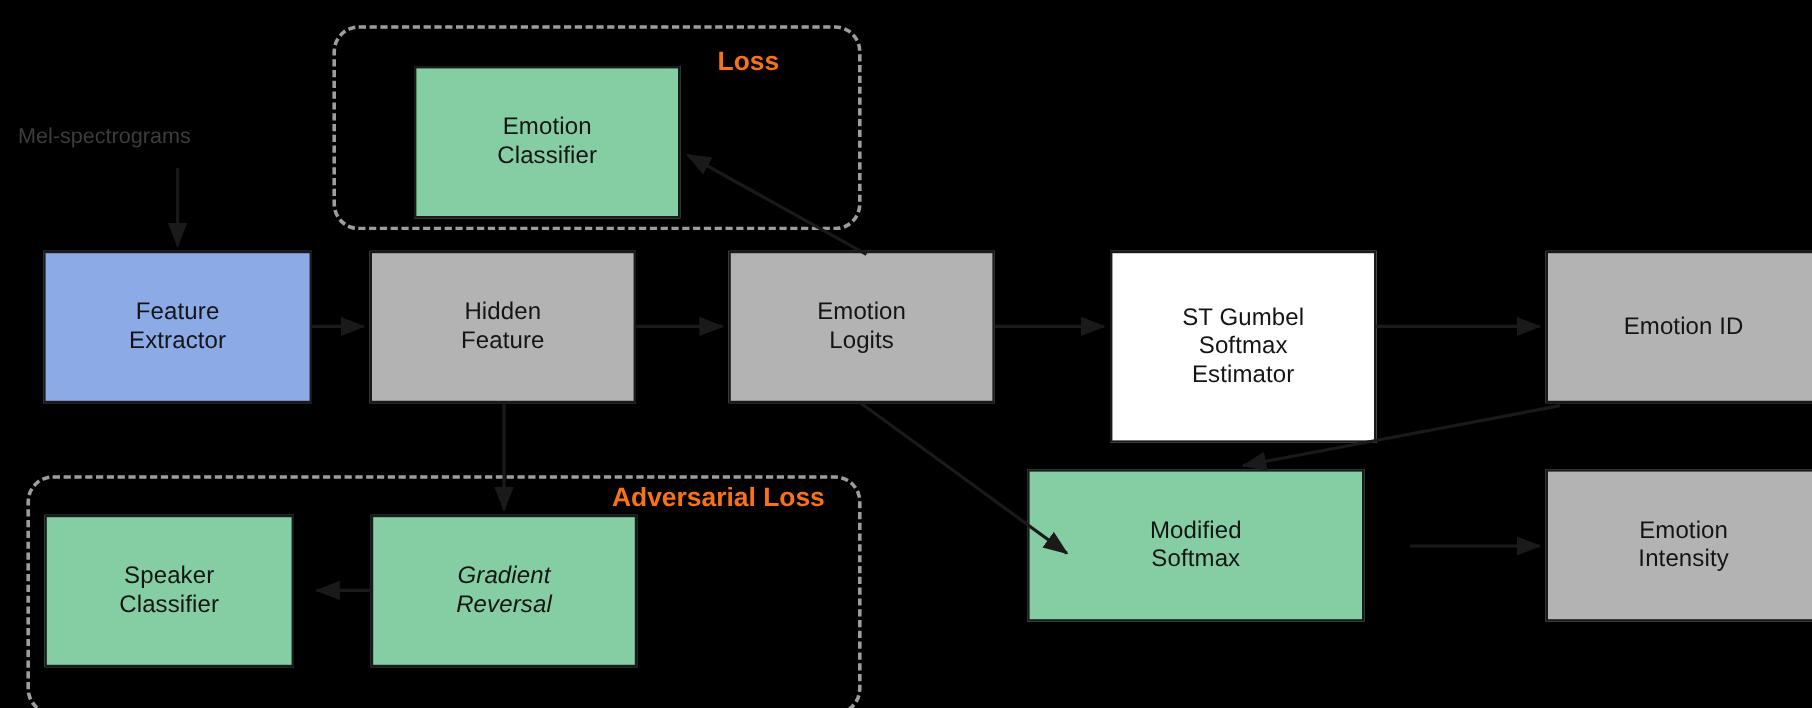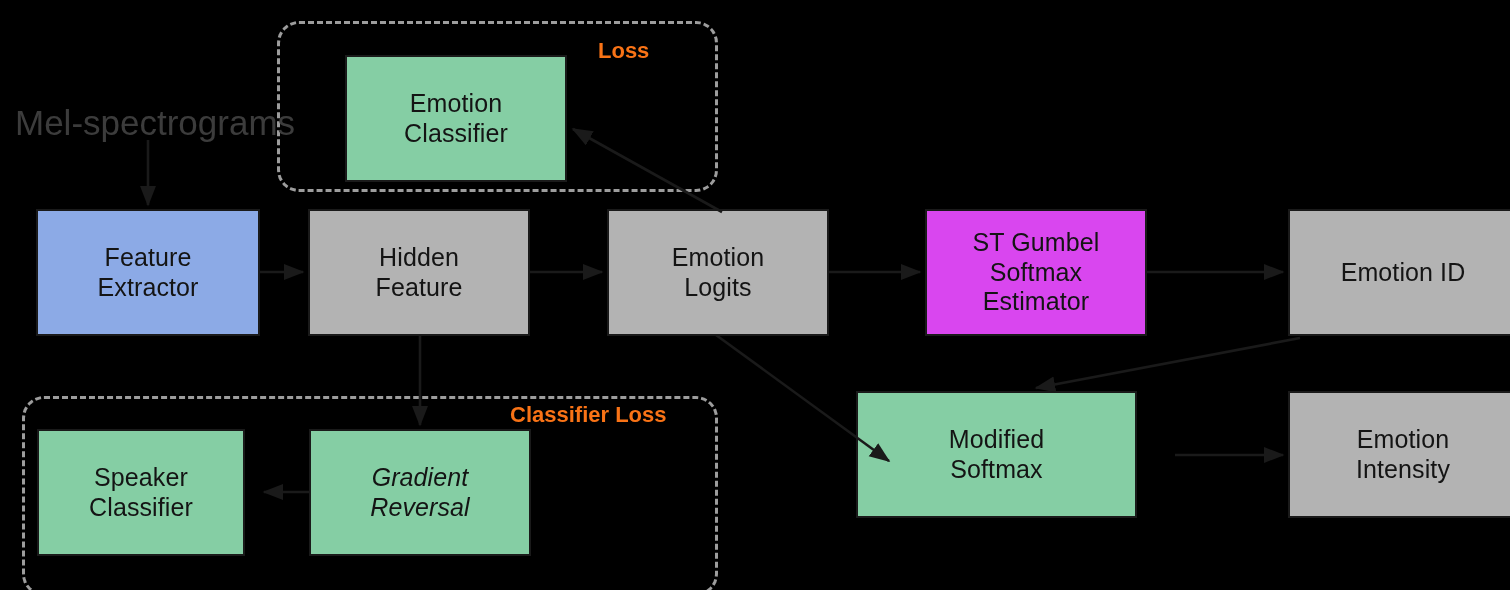--- a/index.html
+++ b/index.html
@@ -25,61 +25,61 @@
   }
   .node {
     position: absolute;
     box-sizing: border-box;
     border: 2px solid #1a1a1a;
     display: flex;
     align-items: center;
     justify-content: center;
     text-align: center;
     color: #141414;
-    font-size: 25px;
+    font-size: 20px;
     line-height: 1.18;
     letter-spacing: 0.1px;
     white-space: pre-line;
   }
   .grp-label {
     position: absolute;
     color: #f97316;
     font-size: 22px;
     white-space: nowrap;
     font-weight: bold;
   }
   .free-label {
     position: absolute;
     color: #3c3c3c;
-    font-size: 35px;
+    font-size: 18px;
     white-space: nowrap;
   }
 </style>
 </head>
 <body>
 
 <div id="canvas">
 
   <div id="groups-layer">
       <div style="position: absolute; box-sizing: border-box; left: 277px; top: 21px; width: 441px; height: 171px; border: 3px dashed rgb(157, 157, 157); border-radius: 22px; background: transparent;"></div>
       <div class="grp-label" style="left: 598px; top: 38px;">Loss</div>
       <div style="position: absolute; box-sizing: border-box; left: 22px; top: 396px; width: 696px; height: 200px; border: 3px dashed rgb(157, 157, 157); border-radius: 22px; background: transparent;"></div>
-      <div class="grp-label" style="left: 510px; top: 402px;">Classifier Loss</div>
+      <div class="grp-label" style="left: 510px; top: 402px;">Adversarial Loss</div>
     </div>
 
   <div id="nodes-layer">
       <div class="node" style="left: 345px; top: 55px; width: 222px; height: 127px; background: rgb(133, 206, 164); border-color: rgb(26, 26, 26);">Emotion
 Classifier</div>
       <div class="node" style="left: 36px; top: 209px; width: 224px; height: 127px; background: rgb(140, 170, 230); border-color: rgb(26, 26, 26);">Feature
 Extractor</div>
       <div class="node" style="left: 308px; top: 209px; width: 222px; height: 127px; background: rgb(179, 179, 179); border-color: rgb(26, 26, 26);">Hidden
 Feature</div>
       <div class="node" style="left: 607px; top: 209px; width: 222px; height: 127px; background: rgb(179, 179, 179); border-color: rgb(26, 26, 26);">Emotion
 Logits</div>
-      <div class="node" style="left: 925px; top: 209px; width: 222px; height: 127px; background: #d946ef; border-color: rgb(26, 26, 26);">ST Gumbel
+      <div class="node" style="left: 925px; top: 209px; width: 222px; height: 160px; background: #ffffff; border-color: rgb(26, 26, 26);">ST Gumbel
 Softmax
 Estimator</div>
       <div class="node" style="left: 1288px; top: 209px; width: 230px; height: 127px; background: rgb(179, 179, 179); border-color: rgb(26, 26, 26);">Emotion ID</div>
       <div class="node" style="left: 856px; top: 391px; width: 281px; height: 127px; background: rgb(133, 206, 164); border-color: rgb(26, 26, 26);">Modified
 Softmax</div>
       <div class="node" style="left: 1288px; top: 391px; width: 230px; height: 127px; background: rgb(179, 179, 179); border-color: rgb(26, 26, 26);">Emotion
 Intensity</div>
       <div class="node" style="left: 37px; top: 429px; width: 208px; height: 127px; background: rgb(133, 206, 164); border-color: rgb(26, 26, 26);">Speaker
 Classifier</div>
       <div class="node" style="left: 309px; top: 429px; width: 222px; height: 127px; background: rgb(133, 206, 164); border-color: rgb(26, 26, 26); font-style: italic;">Gradient

